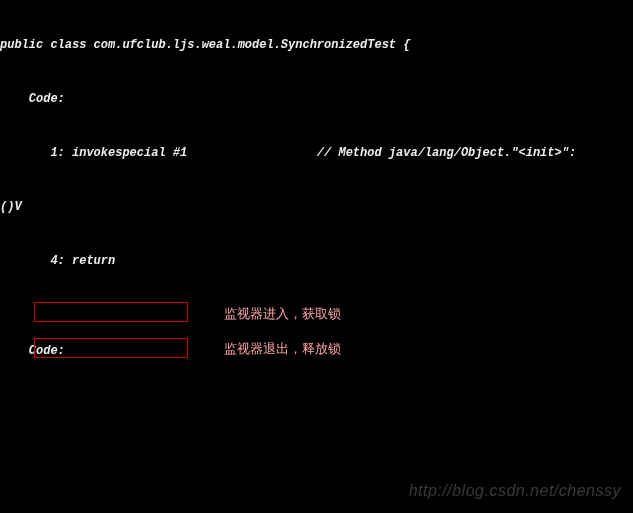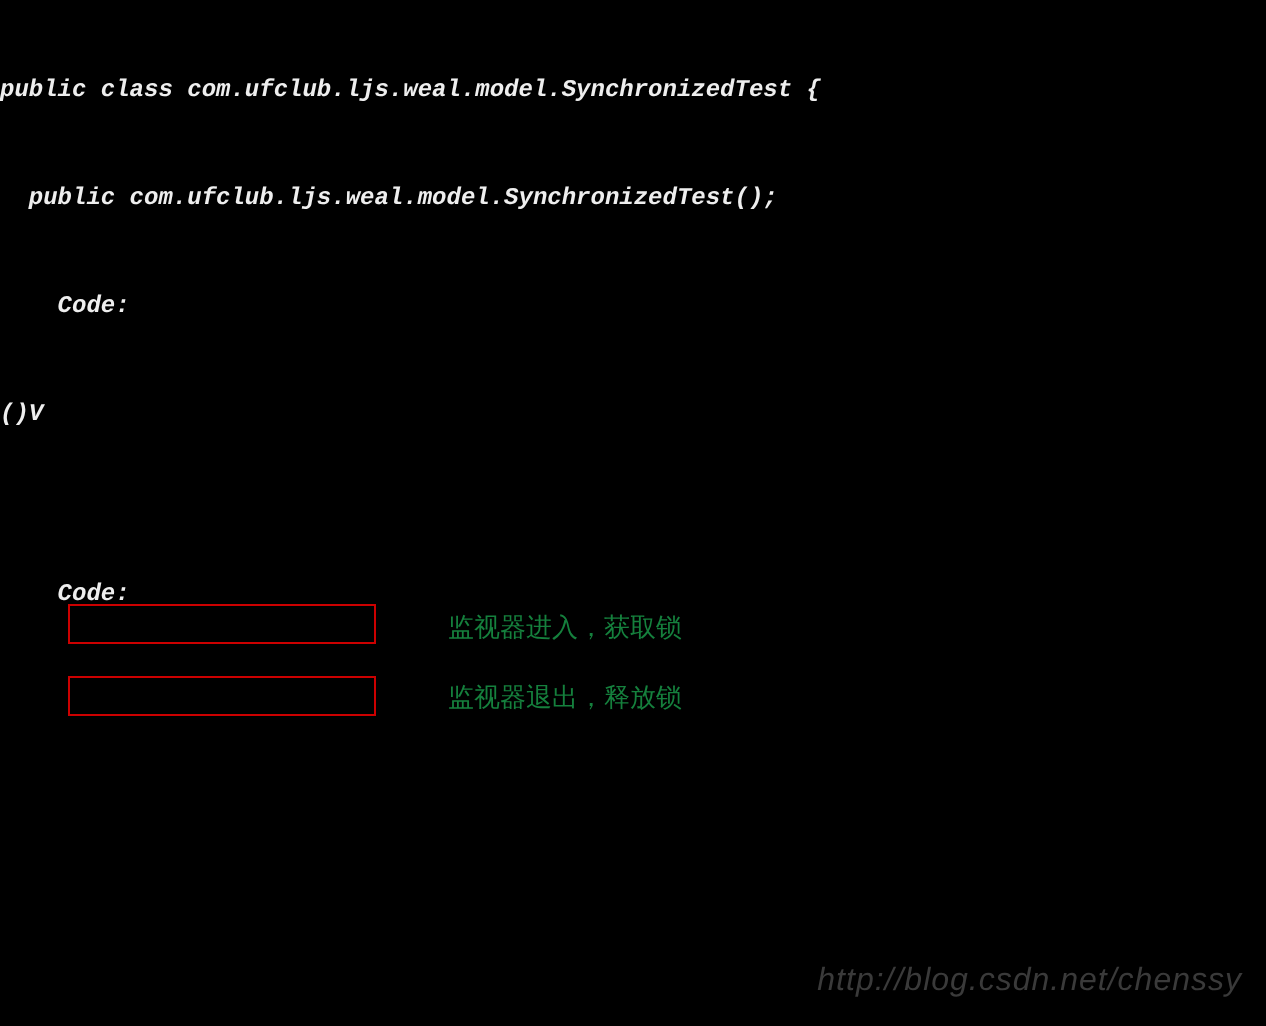--- a/index.html
+++ b/index.html
@@ -24,21 +24,21 @@
       display: block;
       font-style: italic;
     }
     .box {
       position: absolute;
       border: 1px solid #cc0000;
       pointer-events: none;
     }
     .annotation {
       position: absolute;
-      color: #15803d;
+      color: #fca5a5;
       font-family: "SimSun", "Microsoft YaHei", sans-serif;
       font-size: 13px;
       font-weight: normal;
     }
     .watermark {
       position: absolute;
       bottom: 10px;
       right: 12px;
       color: #3a3a3a;
       font-family: Arial, sans-serif;
@@ -46,23 +46,24 @@
       font-size: 16px;
       font-weight: normal;
       letter-spacing: 0.5px;
     }
   </style>
 </head>
 <body>
 
 <div class="code-area">
   <span class="line">public class com.ufclub.ljs.weal.model.SynchronizedTest {</span>
-  <span class="line">  public com.ufclub.ljs.weal.model.SynchronizedTest();</span>
   <span class="line">    Code:</span>
+  <span class="line">       1: invokespecial #1                  // Method java/lang/Object."&lt;init&gt;":</span>
   <span class="line">()V</span>
+  <span class="line">       4: return</span>
   <span class="line"></span>
   <span class="line">    Code:</span>
   
   <span class="line"></span>
   
   
   
   
   
   

